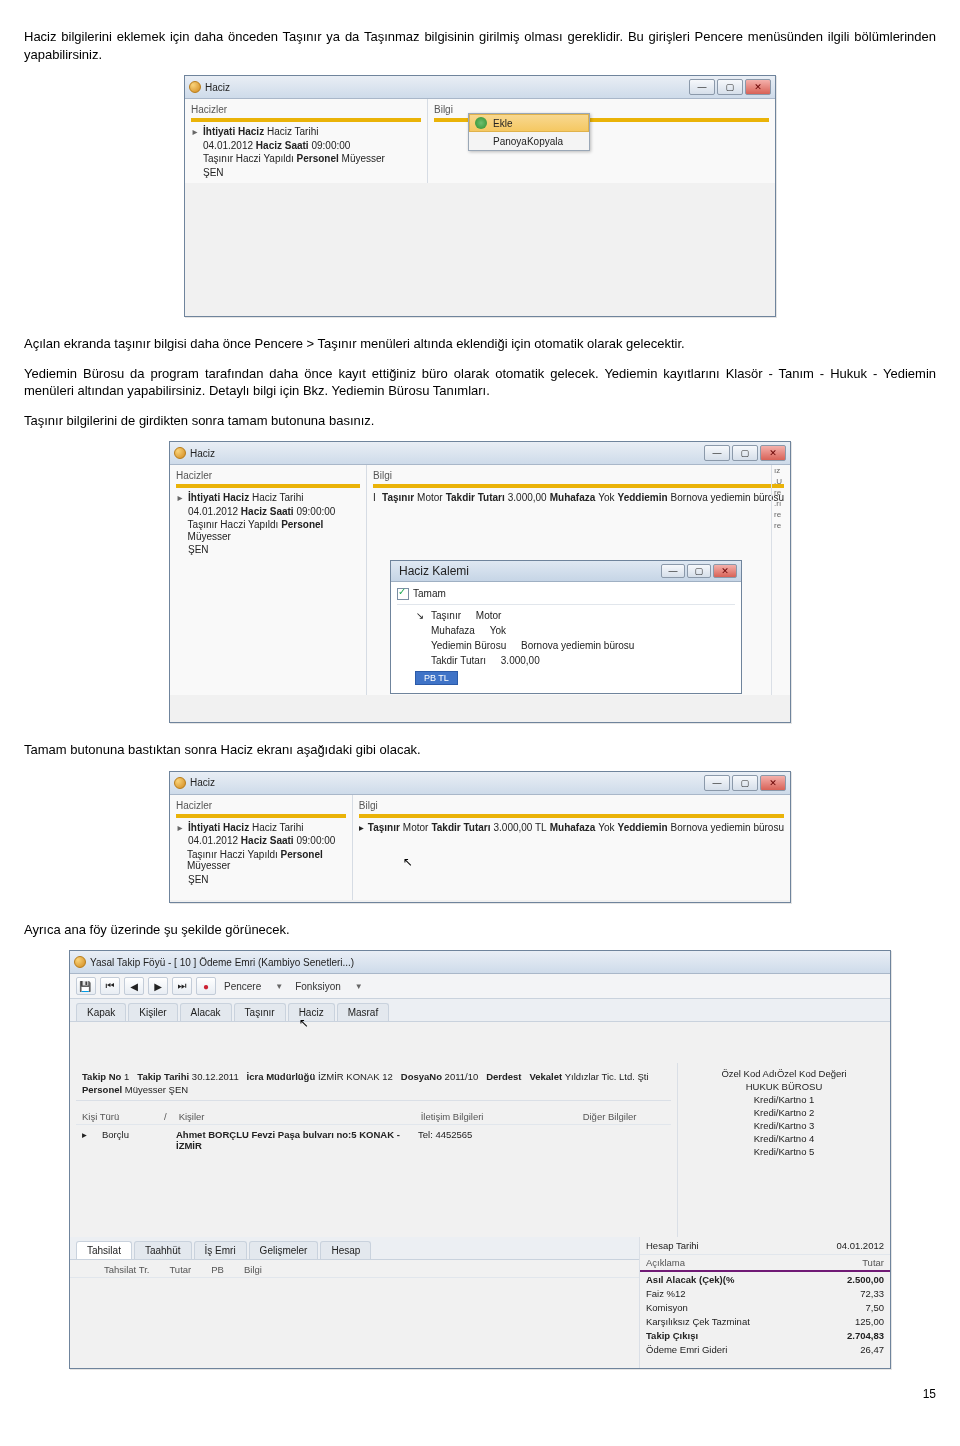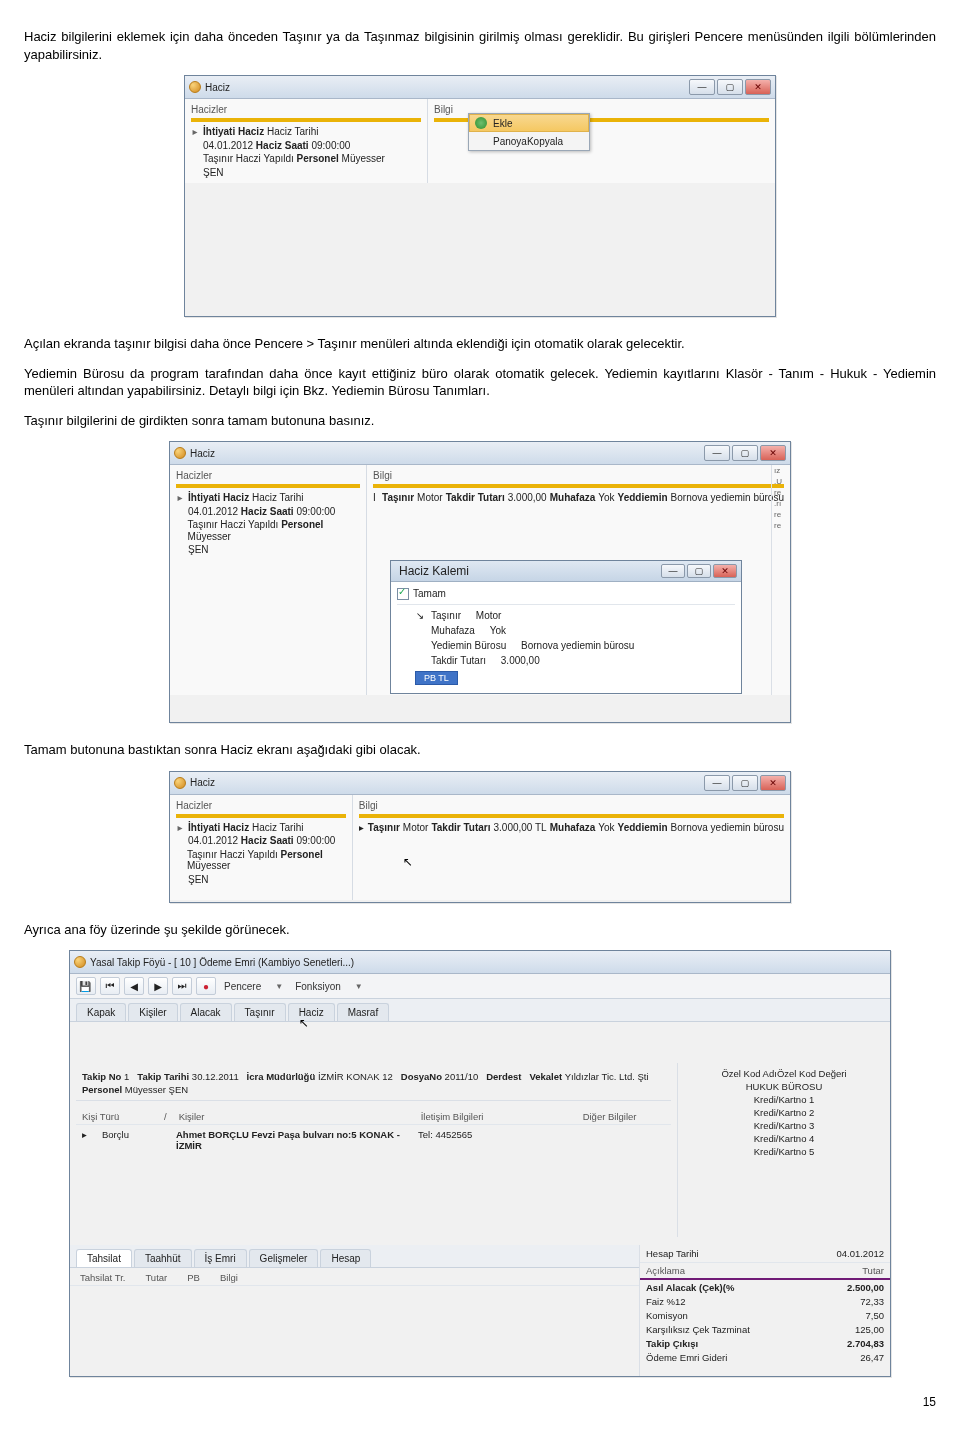--- a/index.html
+++ b/index.html
@@ -109,32 +109,32 @@
   .ga-right { width:200px; border-left:1px solid #dadfe6; padding:4px 6px; font-size:9.5px; }
   .ga-right .krow { display:flex; justify-content:center; padding:1px 0; white-space:nowrap; }
   .gridhead { display:flex; font-size:9.5px; color:#555; border-bottom:1px solid #e1e6ec; padding-bottom:2px; margin-bottom:2px;}
   .gridhead span { padding:0 6px; }
   .gh-turu{width:70px;} .gh-kisi{width:230px;} .gh-ilet{width:150px;} .gh-dig{flex:1;}
   .gridrow { display:flex; font-size:9.5px; padding:2px 0; }
   .gridrow span { padding:0 6px; }
   .gr-sel{width:8px;} .gr-turu{width:62px;} .gr-kisi{width:230px;} .gr-ilet{width:150px;} .gr-dig{flex:1;}
 
   .tabs2 { display:flex; gap:2px; padding:4px 6px 0 6px; border-bottom:1px solid #c9d2dd; background:#eceff3;}
-  .gridhead2 { display:flex; font-size:9.5px; color:#555; padding:4px 6px 2px 0; border-bottom:1px solid #e1e6ec;text-align:right;}
+  .gridhead2 { display:flex; font-size:9.5px; color:#555; padding:4px 6px 2px 24px; border-bottom:1px solid #e1e6ec;text-align:right;}
   .gridhead2 span { padding:0 10px; }
 
   .hesap { border-left:1px solid #dadfe6; width:250px; font-size:9.5px; }
   .hesap .hhead { display:flex; justify-content:space-between; padding:3px 6px; border-bottom:1px solid #e1e6ec;gap:28px; }
   .hesap .hcols { display:flex; padding:2px 6px; color:#555; border-bottom:2px solid #701a75;align-items:center;}
   .hesap .hcols .c1{flex:1;} .hesap .hcols .c2{width:70px; text-align:right;}
   .hesap .hrow { display:flex; padding:1.5px 6px; }
   .hesap .hrow .c1{flex:1;} .hesap .hrow .c2{width:70px; text-align:right;}
   .hesap .hrow.b .c1, .hesap .hrow.b .c2 { font-weight:700; }
 
-  .bottomflex { display:flex;margin-top:8px; }
+  .bottomflex { display:flex; }
   .bf-left { flex:1; }
 
   .pagenum { text-align:right; font-size:12px; margin-top:8px; }
 
   .sidepanel { position:absolute; right:0; top:0; width:18px; height:100%; border-left:1px solid #dadfe6; }
   .siderow { font-size:8px; color:#666; padding:1px 2px; white-space:nowrap; overflow:hidden;}
 
 </style>
 </head>
 <body>

